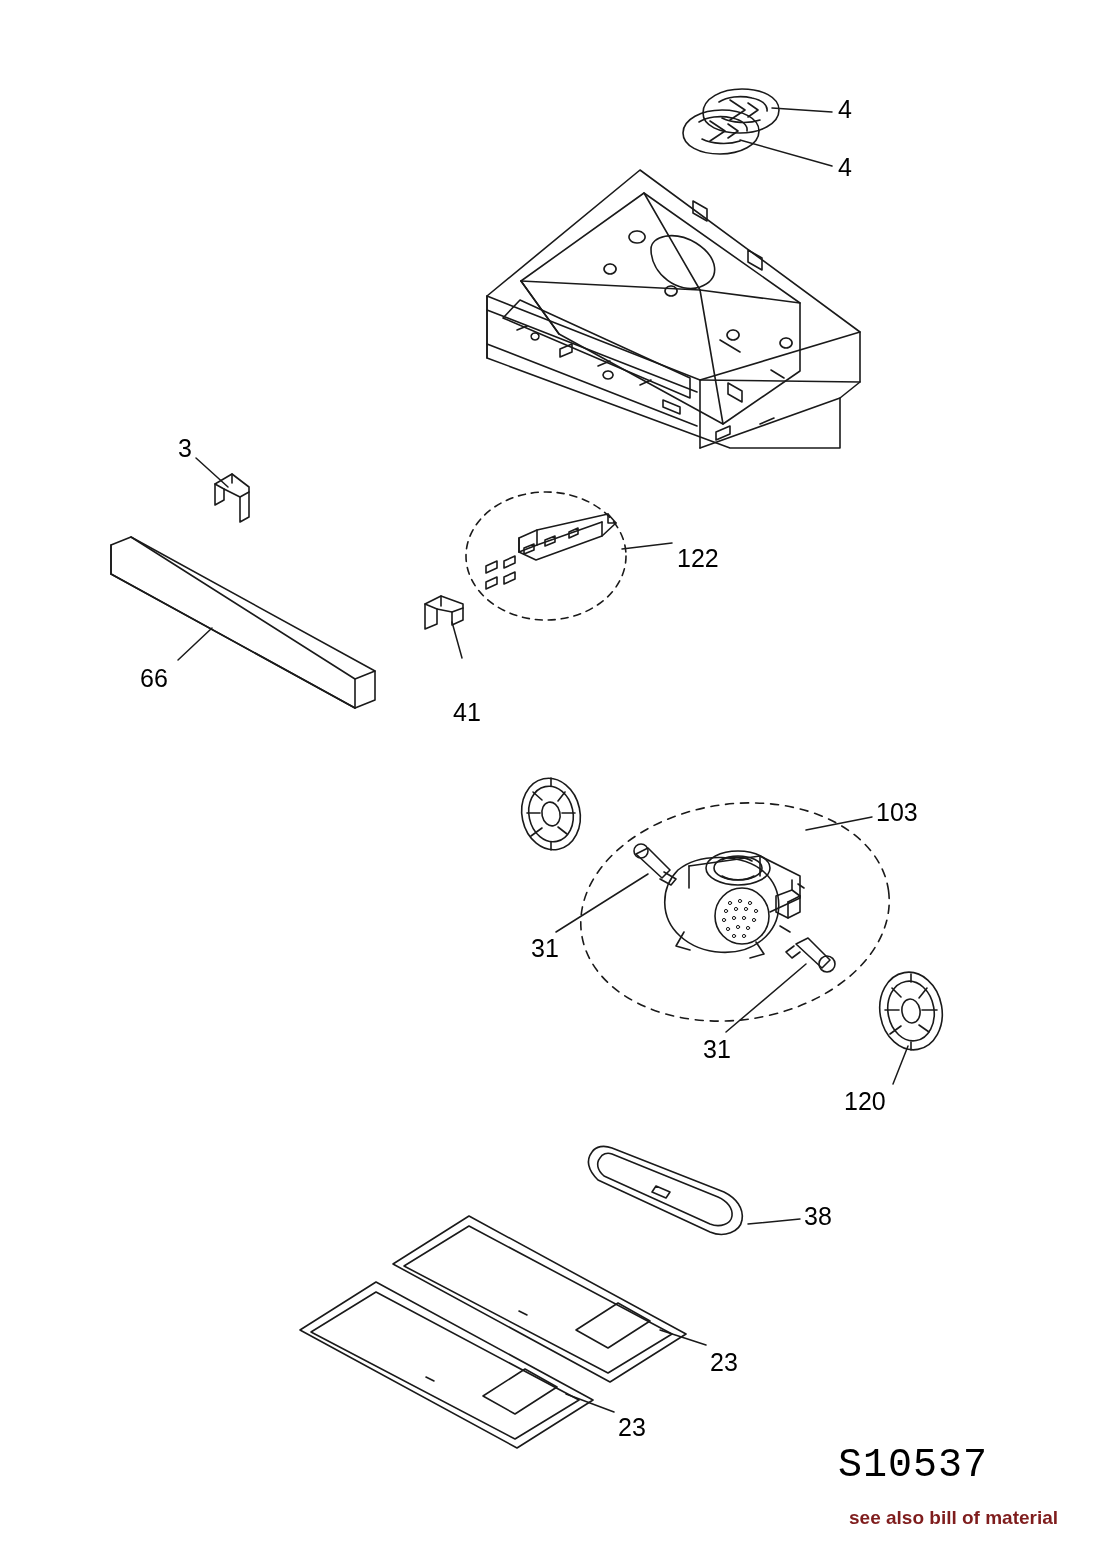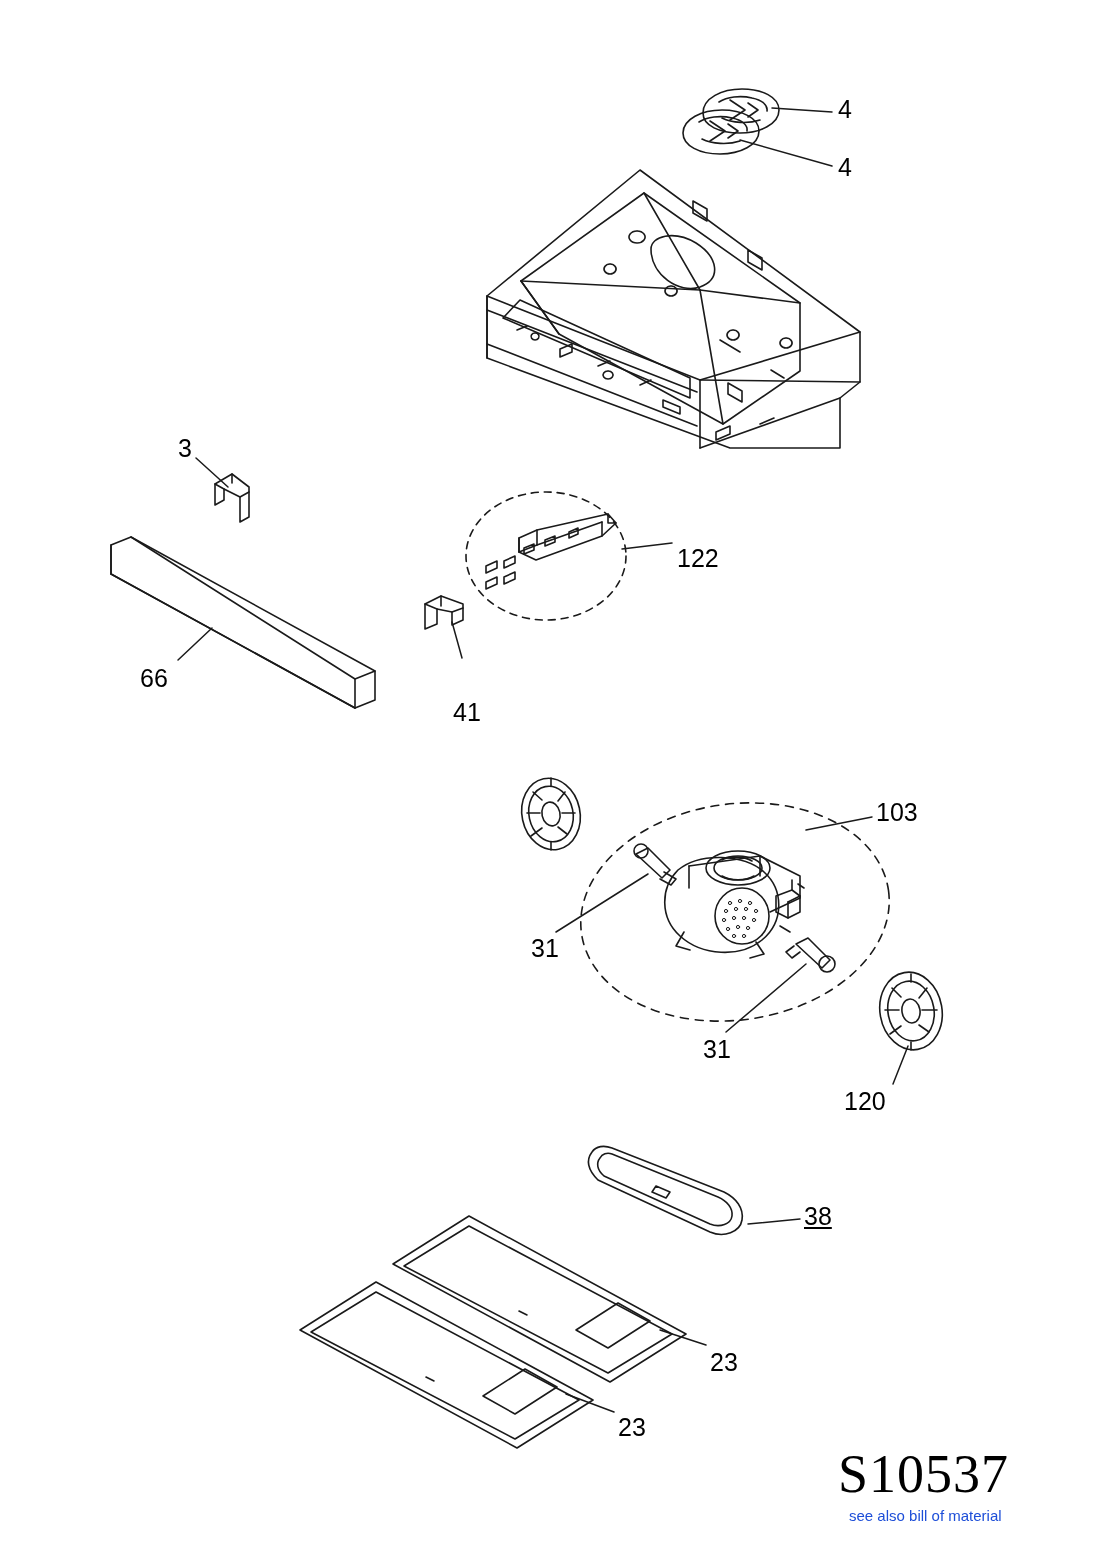--- a/index.html
+++ b/index.html
@@ -28,32 +28,33 @@
   .callout {
     position: absolute;
     font-family: "Liberation Sans", sans-serif;
     font-size: 25px;
     color: #000000;
     white-space: nowrap;
     line-height: 1;
   }
   .diagram-code {
     position: absolute;
-    font-family: Liberation Serif, serif;
-    font-size: 54px;
+    font-family: Liberation Mono, monospace;
+    font-size: 40px;
     letter-spacing: 1px;
     color: #000000;
     white-space: nowrap;
   }
   .diagram-note {
     position: absolute;
     font-family: "Liberation Sans", sans-serif;
-    font-size: 15px;
-    color: #1d4ed8;
+    font-size: 19px;
+    color: #7f1d1d;
     white-space: nowrap;
+    font-weight: bold;
   }
 </style>
 </head>
 <body>
 
 <div id="sheet">
 
   <svg id="artwork" viewBox="0 0 1100 1557" xmlns="http://www.w3.org/2000/svg">
     <g fill="none" stroke="#1a1a1a" stroke-width="1.6" stroke-linejoin="round" stroke-linecap="round">
 
@@ -275,20 +276,20 @@
   <div class="callout" style="left:838px; top:97px;">4</div>
   <div class="callout" style="left:838px; top:155px;">4</div>
   <div class="callout" style="left:178px; top:436px;">3</div>
   <div class="callout" style="left:677px; top:546px;">122</div>
   <div class="callout" style="left:453px; top:668px;margin-top:32px;">41</div>
   <div class="callout" style="left:140px; top:666px;">66</div>
   <div class="callout" style="left:876px; top:800px;">103</div>
   <div class="callout" style="left:531px; top:936px;">31</div>
   <div class="callout" style="left:703px; top:1037px;">31</div>
   <div class="callout" style="left:844px; top:1089px;">120</div>
-  <div class="callout" style="left:804px; top:1204px;text-decoration:underline;">38</div>
+  <div class="callout" style="left:804px; top:1204px;">38</div>
   <div class="callout" style="left:710px; top:1350px;">23</div>
   <div class="callout" style="left:618px; top:1415px;">23</div>
 
   <div class="diagram-code" style="left:838px; top:1443px;">S10537</div>
   <div class="diagram-note" style="left:849px; top:1507px;">see also bill of material</div>
 
 </div>
 
 </body></html>

